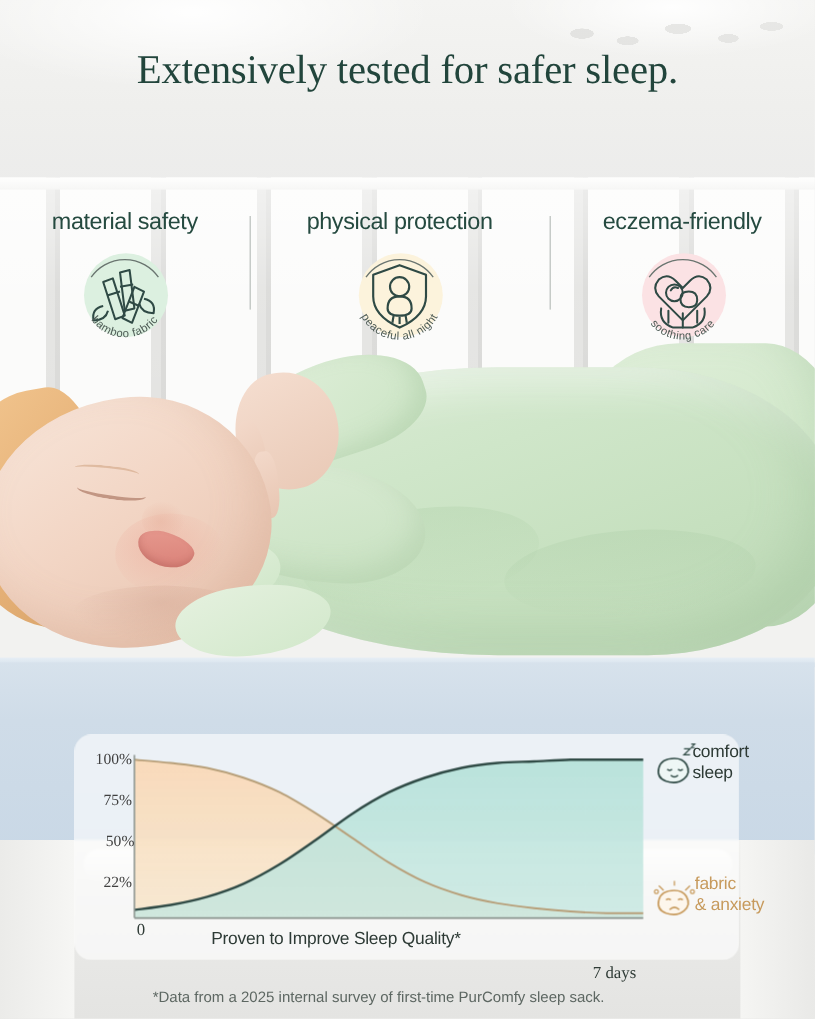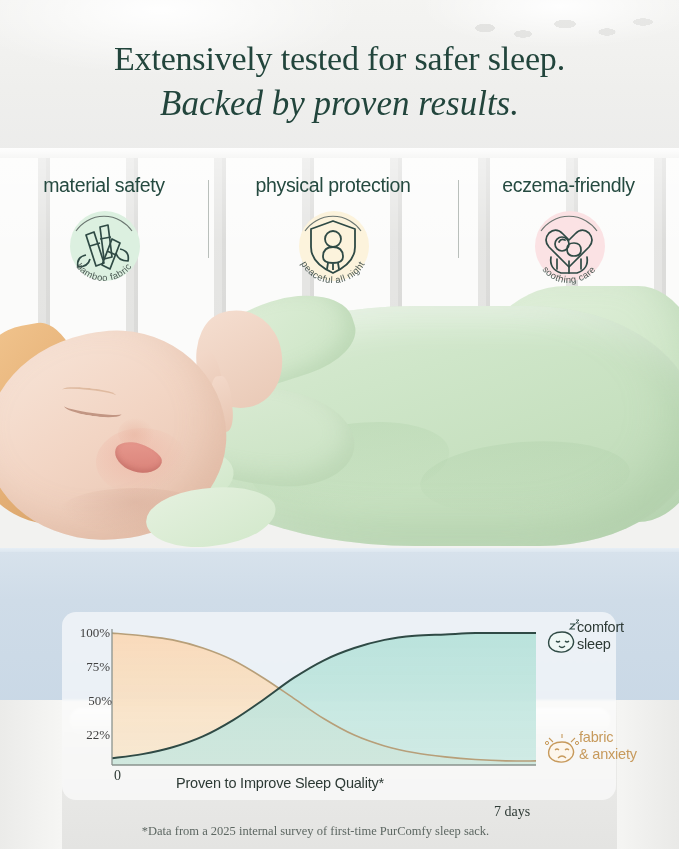--- a/index.html
+++ b/index.html
@@ -262,21 +262,21 @@
     text-align: center; font-size: 14.5px; color: #2d3a35; letter-spacing: -.2px;
   }
   .legend {
     position: absolute; font-size: 14.5px; line-height: 1.18; letter-spacing: -.2px; margin-left: 45px;
   }
   .legend-sleep  { left: 532px; top: 619px; color: #2d3a35; }
   .legend-crying { left: 534px; top: 729px; color: #c79a5c; }
 
   .footnote {
     position: absolute; left: 0; top: 824px; width: 631px; text-align: center;
-    font-size: 12.5px; color: #5d6762; font-family: Liberation Serif, serif;
+    font-size: 12.5px; color: #5d6762;
   }
 </style>
 </head>
 <body>
 
 <div class="photo-stage">
   <div class="wall"></div>
   <div class="wall-swirl sw1"></div>
   <div class="wall-swirl sw2"></div>
   <div class="wall-swirl sw3"></div>
@@ -312,21 +312,20 @@
   </div>
 
   <div class="rail-bottom"></div>
   <div class="rail-leg-l"></div>
   <div class="rail-leg-r"></div>
   <div class="rail-front"></div>
 </div>
 
 <div class="headline">
   <span class="l1">Extensively tested for safer sleep.</span>
-  <span class="l2">Backed by proven results.</span>
 </div>
 
 <div class="features">
 
   <div class="feature f-col-1">
     <div class="f-label">material safety</div>
     <div class="badge">
       <div class="disc disc-green"></div>
       <svg width="96" height="96" viewBox="0 0 96 96">
         <path d="M20 30 A34 34 0 0 1 76 30" fill="none" stroke="#6a7570" stroke-width="1.1"></path>

